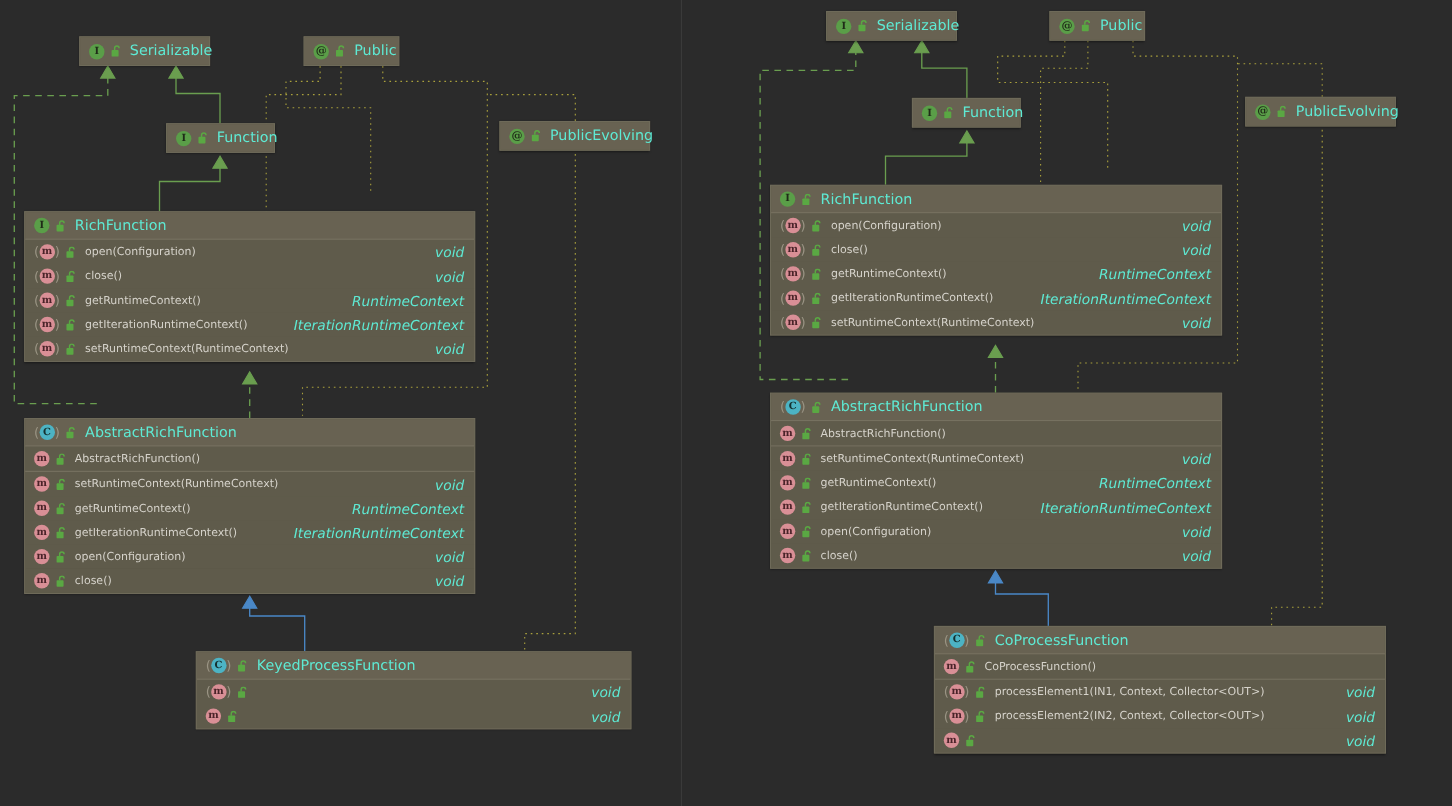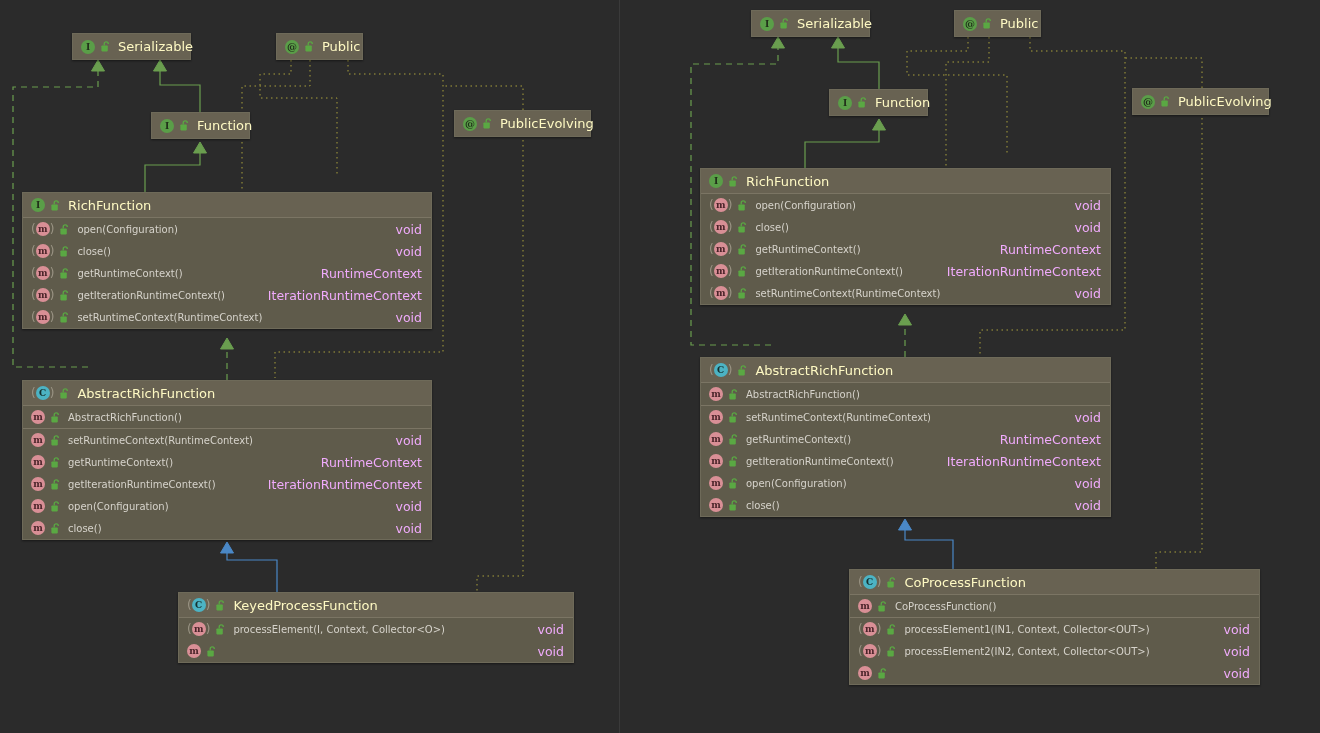--- a/index.html
+++ b/index.html
@@ -68,26 +68,27 @@
     background: #5f5b4b;
   }
   .row .sig {
     color: #d6d3cb;
     font-size: 10px;
     white-space: nowrap;
   }
   .row .ret {
     margin-left: auto;
     padding-left: 16px;
-    color: #f0abfc;
+    color: #5eead4;
     font-size: 12.5px;
     white-space: nowrap;
+    font-style: italic;
   }
   .hdr .title {
-    color: #fef9c3;
+    color: #5eead4;
     font-size: 13px;
     white-space: nowrap;
   }
   .badge {
     display: inline-flex;
     align-items: center;
     justify-content: center;
     width: 14px;
     height: 14px;
     border-radius: 50%;
@@ -420,21 +421,20 @@
         <div class="row">
           <span class="iconwrap">
             <span class="paren">(</span>
             <span class="badge meth">m</span>
             <span class="paren">)</span>
           </span>
           <svg width="10" height="11" viewBox="0 0 10 11" class="lock">
             <path d="M3.2 4.6 V2.9 A2 2 0 0 1 7.3 2.9" fill="none" stroke="#5aa843" stroke-width="1.3"></path>
             <rect x="0.4" y="4.4" width="6.4" height="6" rx="0.8" fill="#5aa843"></rect>
           </svg>
-          <span class="sig">processElement(I, Context, Collector&lt;O&gt;)</span>
           <span class="ret">void</span>
         </div>
         <div class="row">
           <span class="iconwrap">
             <span class="badge meth">m</span>
           </span>
           <svg width="10" height="11" viewBox="0 0 10 11" class="lock">
             <path d="M3.2 4.6 V2.9 A2 2 0 0 1 7.3 2.9" fill="none" stroke="#5aa843" stroke-width="1.3"></path>
             <rect x="0.4" y="4.4" width="6.4" height="6" rx="0.8" fill="#5aa843"></rect>
           </svg>

